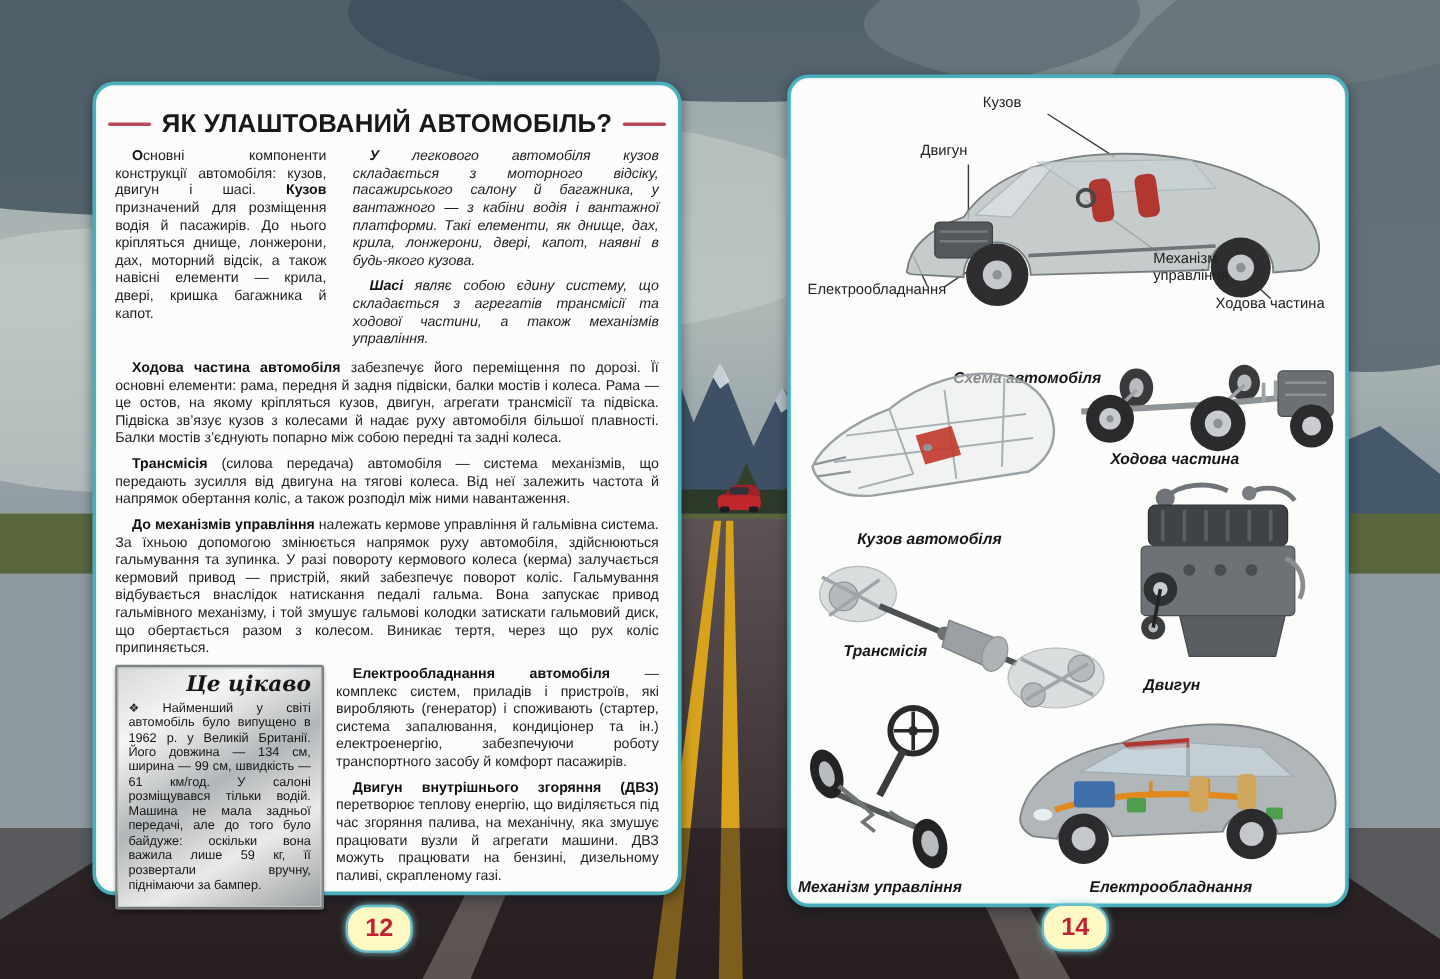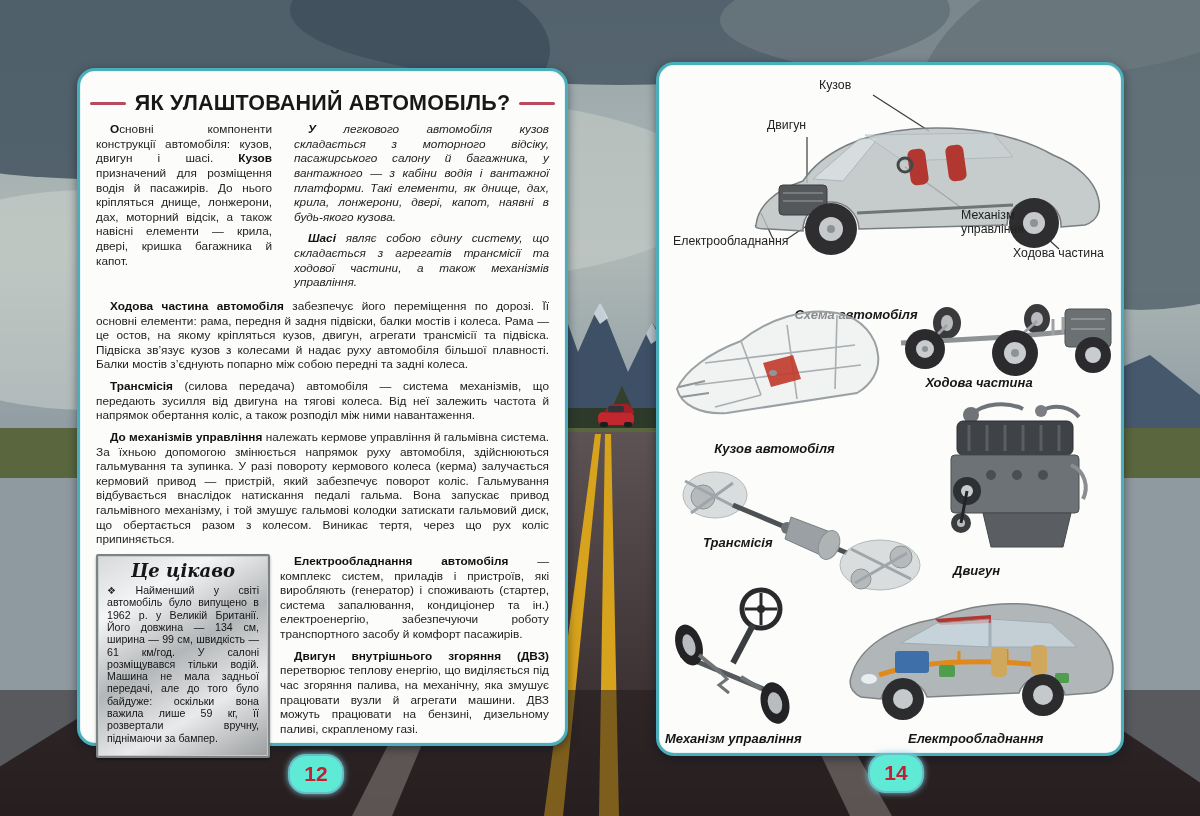--- a/index.html
+++ b/index.html
@@ -32,42 +32,42 @@
   .col1{width:176px;flex:0 0 auto;}
   .col2{flex:1;font-style:italic;}
   .bottom-row{display:flex;gap:10px;margin-top:2px;}
   .fact-box{
     width:174px;flex:0 0 auto;height:204px;box-sizing:border-box;
     padding:4px 9px 6px;border:2px solid #7d8285;border-radius:2px;
     background:linear-gradient(150deg,#d6d8d9 0%,#f4f5f6 22%,#b3b6b8 48%,#e9eaeb 72%,#9b9ea0 100%);
     box-shadow:inset 0 0 0 1px #c6c9cb, 0 2px 3px rgba(0,0,0,.35);
   }
   .fact-title{
-    margin:0 0 3px;text-align:center;font-family:"DejaVu Serif",serif;
+    margin:0 0 3px;text-align:right;font-family:"DejaVu Serif",serif;
     font-style:italic;font-weight:700;font-size:18px;color:#161616;
   }
   .fact-text{
     margin:0;text-align:justify;font-size:10.6px;line-height:1.16;color:#151515;font-weight:500;
   }
   .fact-bullet{color:#2a2a2a;font-size:10px;margin-right:3px;}
   .bottom-col{flex:1;}
   
   .abs{position:absolute;}
   .schema-label{
     position:absolute;font-size:12.3px;color:#222;line-height:1.1;white-space:nowrap;
   }
   .schema-label.wrap{white-space:normal;width:92px;}
   .fig-caption{
     position:absolute;font-size:13px;font-weight:700;font-style:italic;color:#161616;white-space:nowrap;
   }
   .caption-center{text-align:center;}
   
   .page-badge{
     position:absolute;z-index:3;width:52px;height:36px;border-radius:18px;
-    background:#5eead4;border:2px solid #66bec9;box-shadow:0 0 6px rgba(130,210,220,.9);
+    background:#fef9c3;border:2px solid #66bec9;box-shadow:0 0 6px rgba(130,210,220,.9);
     display:flex;align-items:center;justify-content:center;
     font-size:21px;font-weight:700;color:#c22134;
   }
   .badge-left{left:288px;top:754px;}
   .badge-right{left:868px;top:753px;}
 </style>
 </head>
 <body>
 
 <svg class="bg-scene" width="1200" height="816" viewBox="0 0 1200 816" preserveAspectRatio="none" aria-hidden="true">

